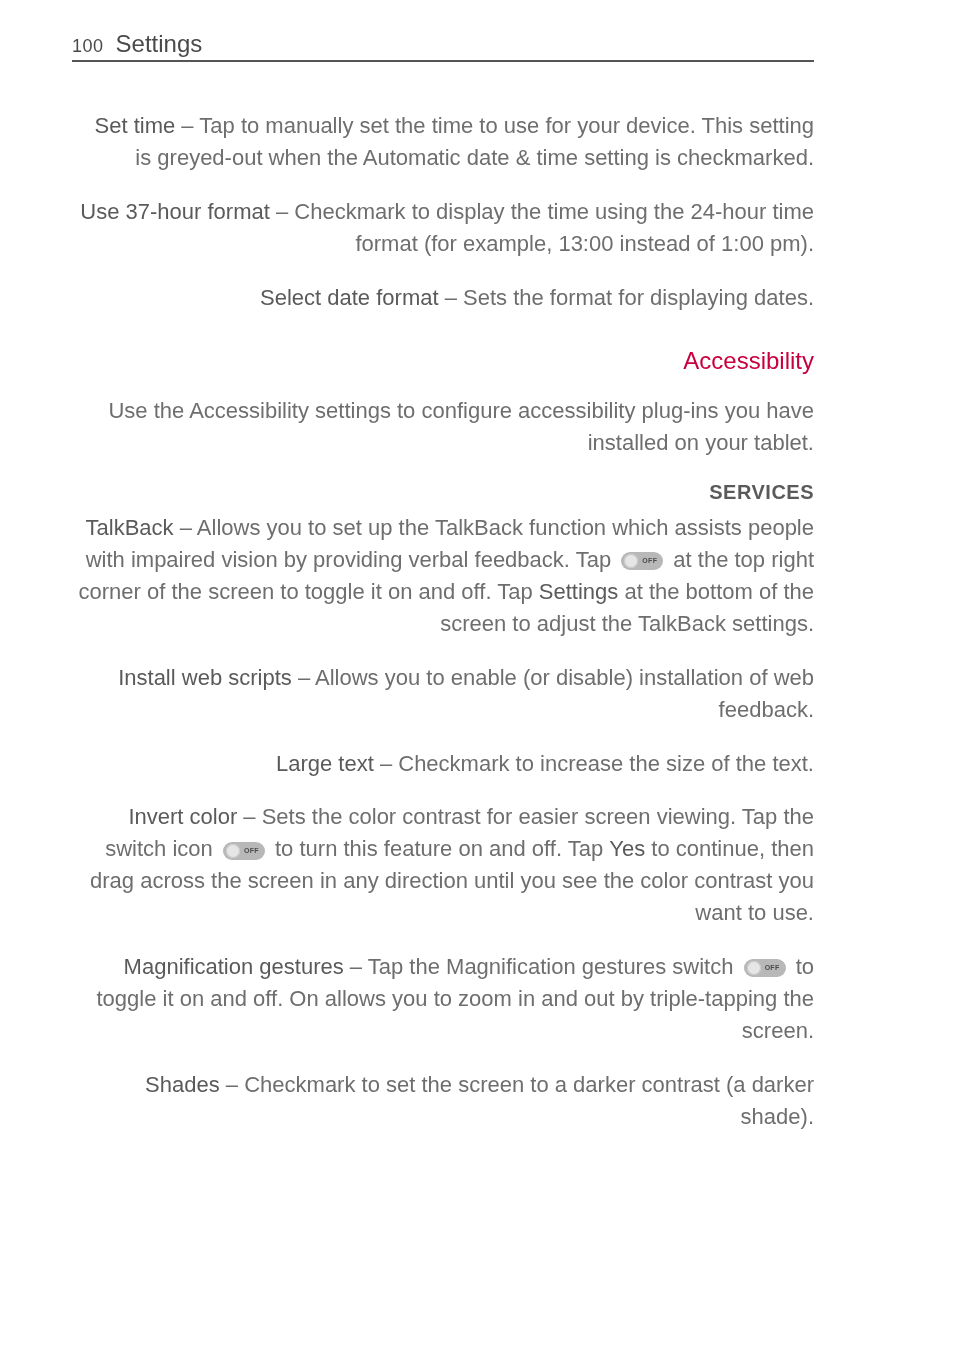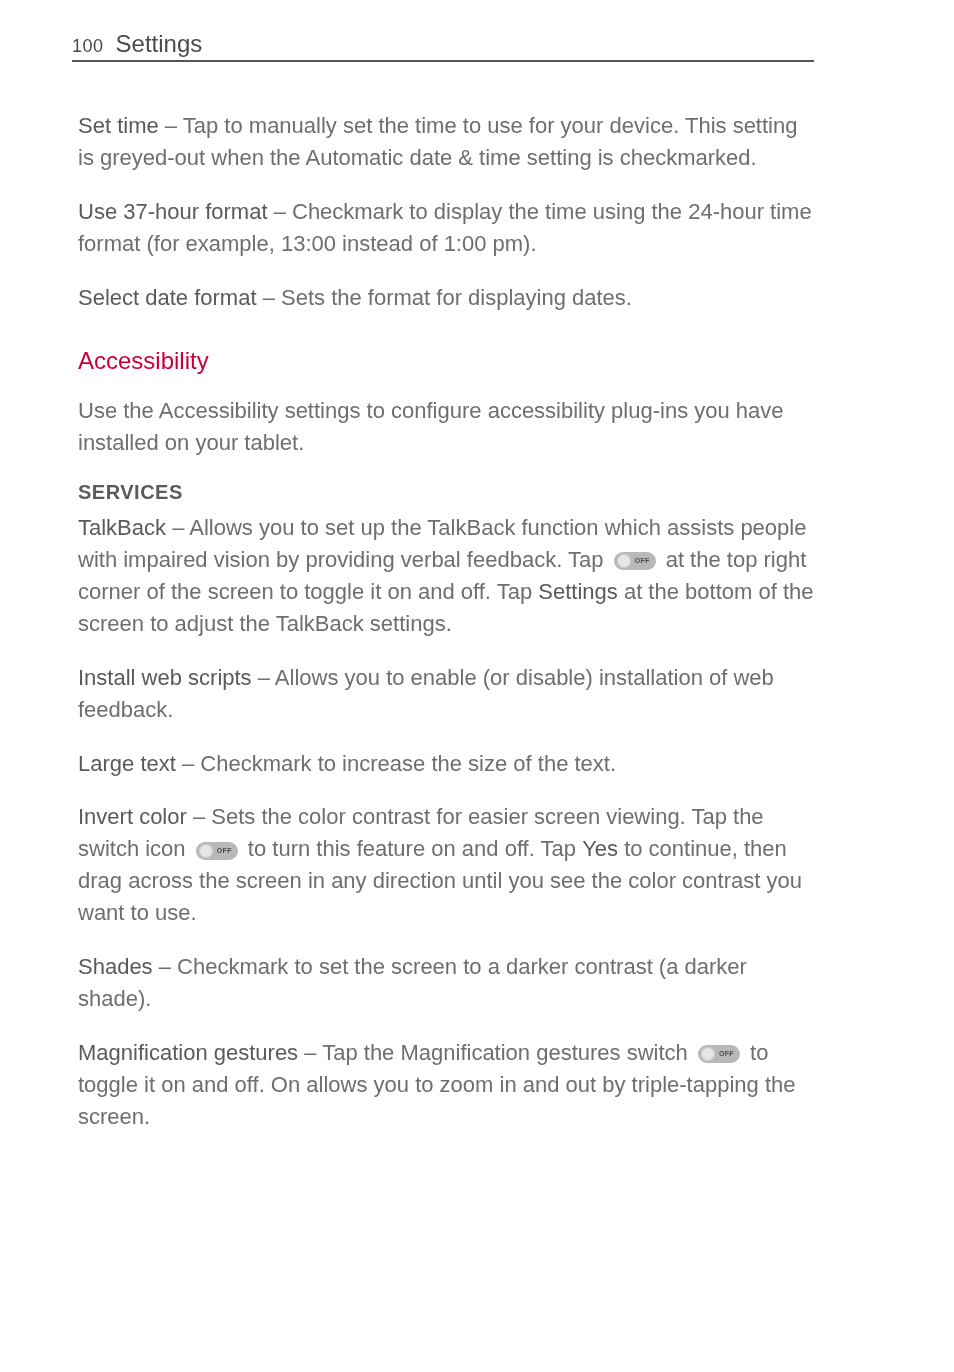--- a/index.html
+++ b/index.html
@@ -31,20 +31,21 @@
     font-size: 18px;
     font-weight: 400;
     letter-spacing: 0.5px;
   }
   .page-title {
     font-size: 24px;
     font-weight: 300;
   }
   .body {
     padding-left: 6px;
+    text-align: right;
   }
   p {
     margin: 0 0 22px 0;
     font-size: 22px;
     line-height: 1.45;
     color: #6e6e6e;
     font-weight: 300;
   }
   .term {
     color: #5a5a5a;
@@ -141,23 +142,23 @@
       <span class="term">Large text</span><span> – Checkmark to increase the size of the text.</span>
     </p>
 
     <p>
       <span class="term">Invert color</span><span> – Sets the color contrast for easier screen viewing. Tap the switch icon </span><span class="switch-icon">
           <span class="off-label">OFF</span>
         </span><span> to turn this feature on and off. Tap </span><span class="term">Yes</span><span> to continue, then drag across the screen in any direction until you see the color contrast you want to use.</span>
     </p>
 
     <p>
-      <span class="term">Shades</span><span> – Checkmark to set the screen to a darker contrast (a darker shade).</span>
+      <span class="term">Magnification gestures</span><span> – Tap the Magnification gestures switch </span><span class="switch-icon">
+          <span class="off-label">OFF</span>
+        </span><span> to toggle it on and off. On allows you to zoom in and out by triple-tapping the screen.</span>
     </p>
 
     <p>
-      <span class="term">Magnification gestures</span><span> – Tap the Magnification gestures switch </span><span class="switch-icon">
-          <span class="off-label">OFF</span>
-        </span><span> to toggle it on and off. On allows you to zoom in and out by triple-tapping the screen.</span>
+      <span class="term">Shades</span><span> – Checkmark to set the screen to a darker contrast (a darker shade).</span>
     </p>
 
   </div>
 </div>
 
 </body></html>

